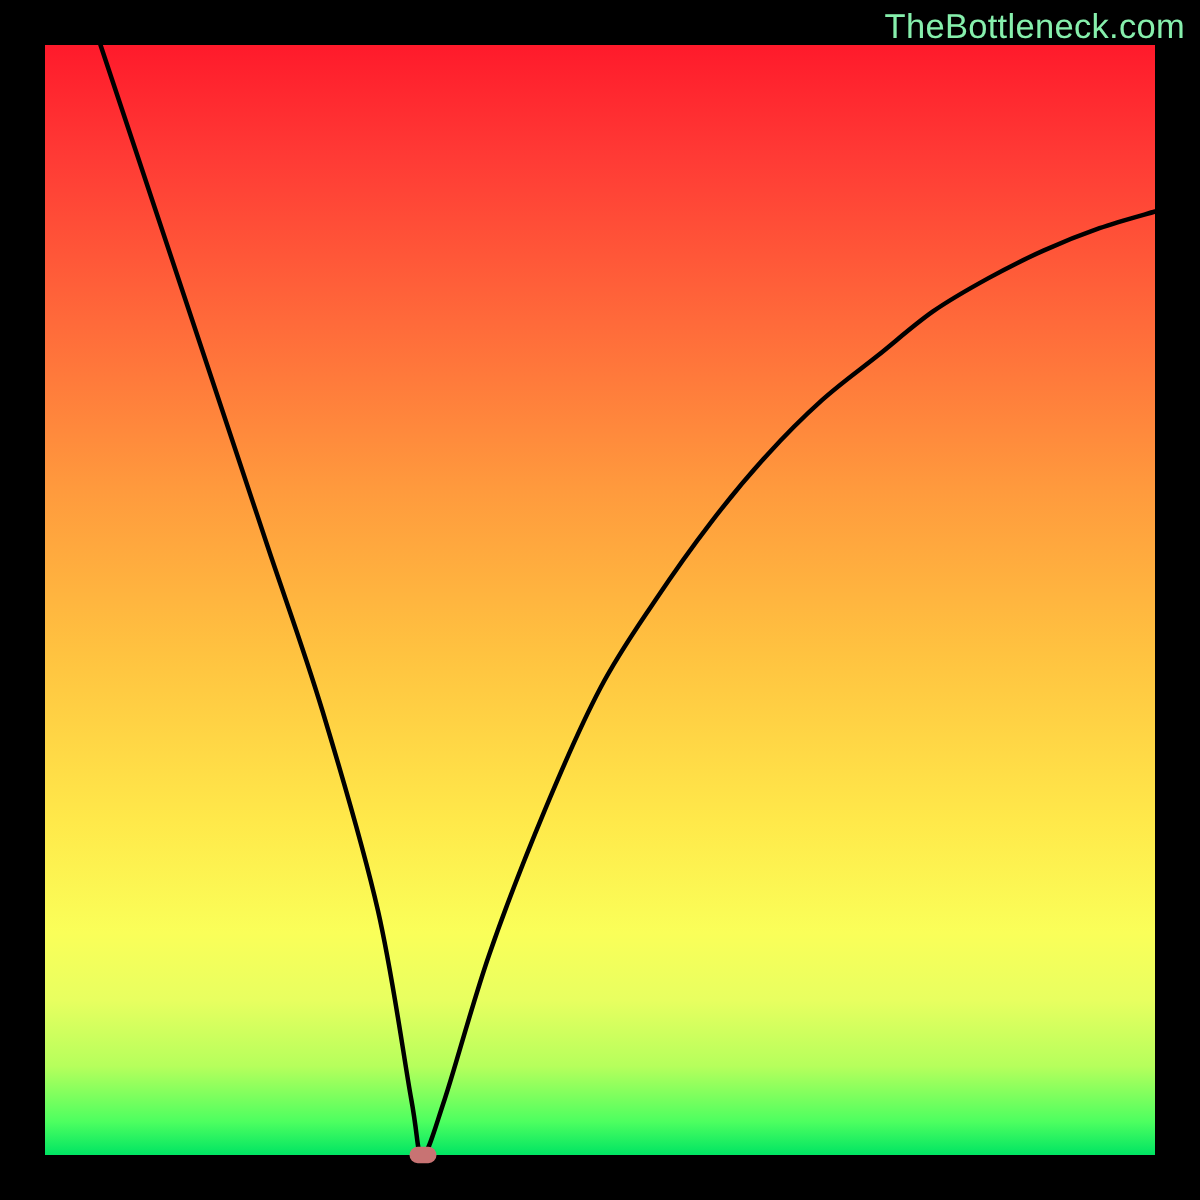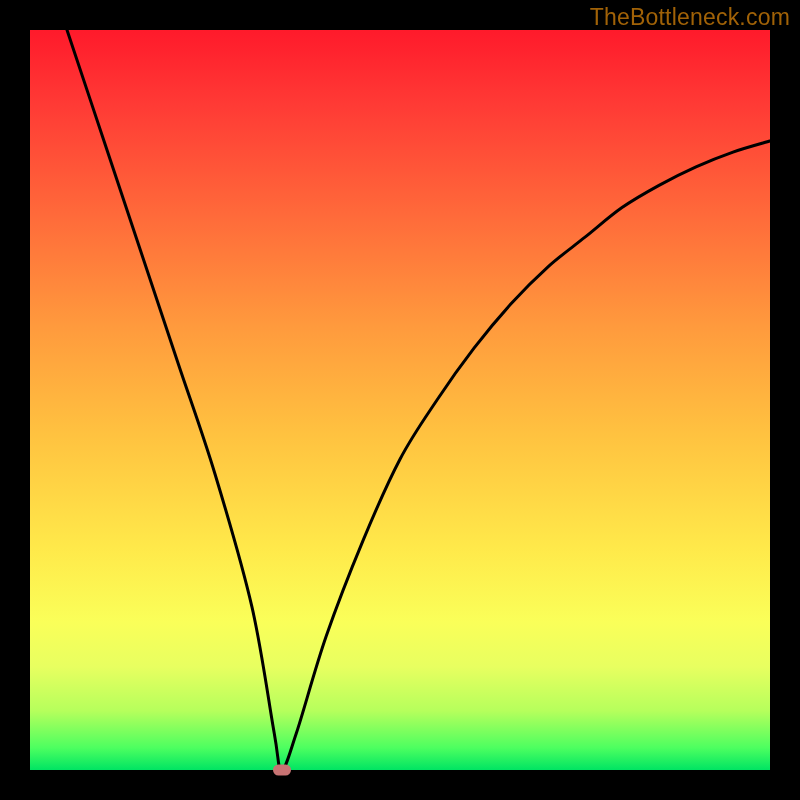--- a/index.html
+++ b/index.html
@@ -36,21 +36,21 @@
       #faff59 80%,
       #e8ff60 86%,
       #b6ff5c 92%,
       #4dff60 97%,
       #00e463 100%);
   }
   .watermark {
     position: absolute;
     top: 4px;
     right: 10px;
-    color: #a16207;
+    color: #86efac;
     font-size: 23px;
     font-weight: 500;
     letter-spacing: 0.2px;
     z-index: 5;
   }
   svg.curve {
     position: absolute;
     left: 0;
     top: 0;
     width: 740px;

